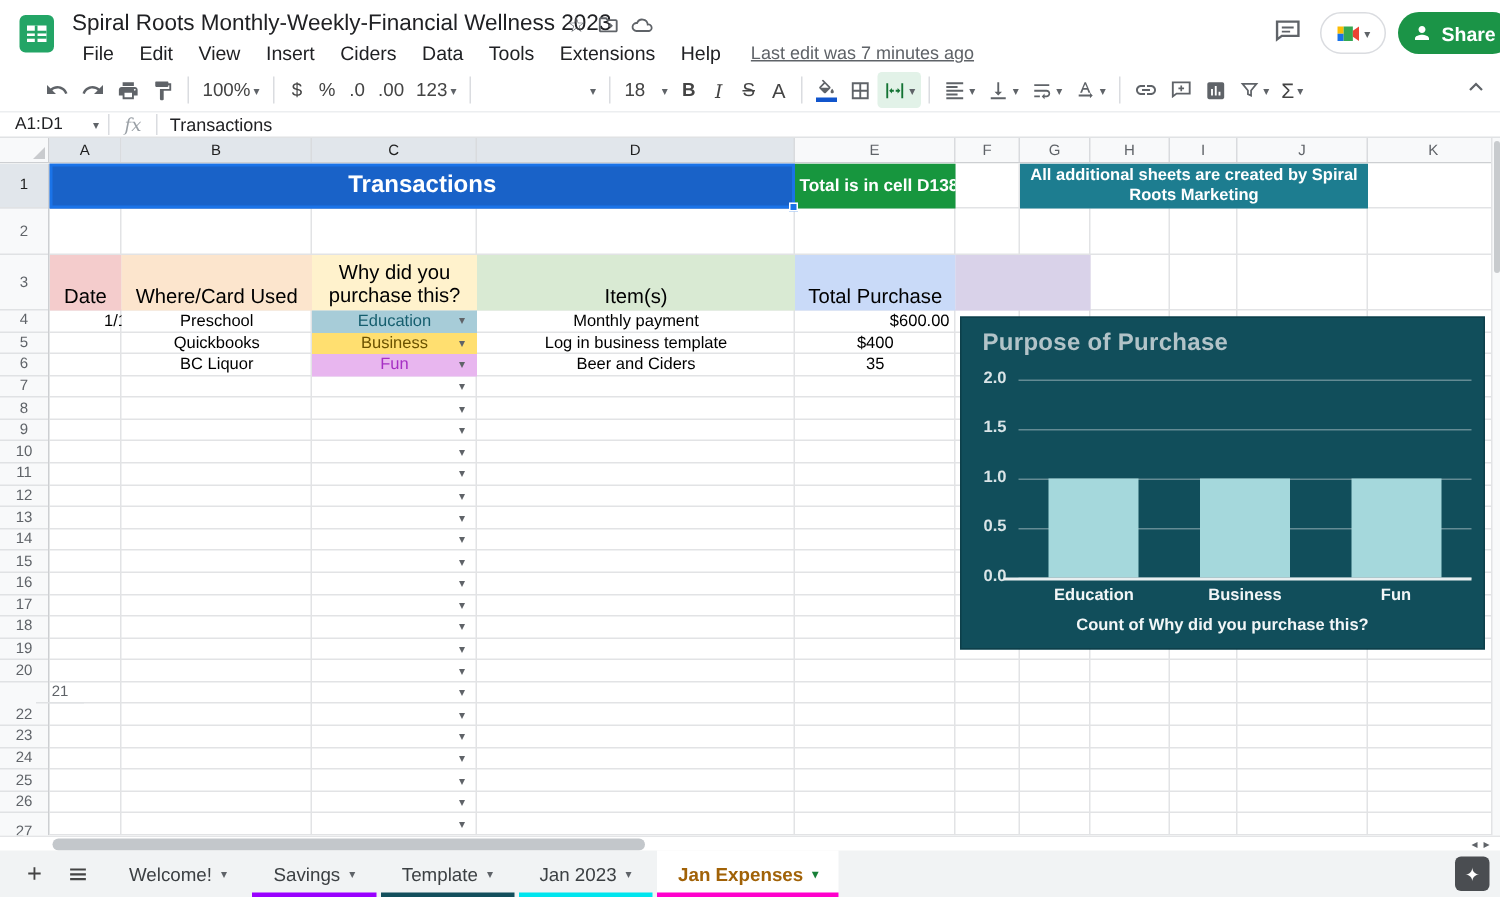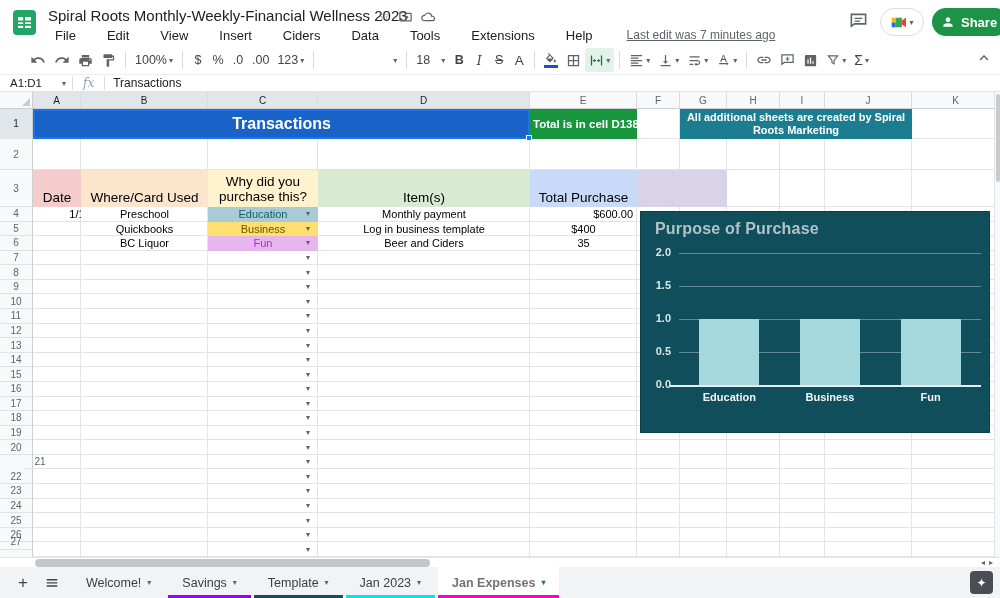--- a/index.html
+++ b/index.html
@@ -5,21 +5,21 @@
   * { margin:0; padding:0; box-sizing:border-box; }
   html,body { width:1000px; height:598px; overflow:hidden; }
   body { font-family:"Liberation Sans", sans-serif; background:#fff; color:#202124; }
   #app { position:relative; width:1000px; height:598px; background:#fff; overflow:hidden; }
 
   
   #titlebar { position:absolute; top:0; left:0; width:1000px; height:46px; background:#fff; }
   #sheets-logo { position:absolute; top:9px; left:11px; width:27px; height:27px; }
   #doc-title { position:absolute; top:7px; left:48px; font-size:15px; color:#202124; white-space:nowrap; }
   .title-ic { position:absolute; top:9px; color:#5f6368; font-size:14px; line-height:14px; }
-  #menubar { position:absolute; top:27px; left:48px; display:flex; gap:17px; font-size:13px; color:#202124; }
+  #menubar { position:absolute; top:27px; left:48px; display:flex; gap:3px; font-size:13px; color:#202124; }
   .menu-item { padding:1px 7px; border-radius:4px; cursor:default; }
   #last-edit { margin-left:10px; color:#5f6368; font-size:12px; text-decoration:underline; padding-top:1px; }
   #comment-top { position:absolute; top:12px; left:849px; }
   #meet-pill { position:absolute; top:8px; left:880px; width:44px; height:28px; border:1px solid #dadce0; border-radius:14px; background:#fff; display:flex; align-items:center; justify-content:center; gap:2px; }
   #share-btn { position:absolute; top:8px; left:932px; height:28px; padding:0 12px 0 9px; background:#1b9447; border-radius:14px; color:#fff; display:flex; align-items:center; gap:6px; font-size:13px; font-weight:bold; }
 
   
   #toolbar { position:absolute; top:46px; left:0; width:1000px; height:28px; background:#fff; display:flex; align-items:center; padding-left:26px; }
   .tbtn { display:inline-flex; align-items:center; justify-content:center; gap:2px; height:24px; min-width:20px; padding:0 4px; color:#444; font-size:12.5px; position:relative; }
   .tsep { width:1px; height:18px; background:#dadce0; margin:0 5px; }
@@ -304,24 +304,25 @@
         <div class="rowh" style="top: 287.579px; height: 14.583px;">17</div>
         <div class="rowh" style="top: 302.162px; height: 14.583px;">18</div>
         <div class="rowh" style="top: 316.745px; height: 14.583px;">19</div>
         <div class="rowh" style="top: 331.328px; height: 14.583px;">20</div>
         <div class="rowh" style="top: 345.911px; height: 14.583px; margin-left: 24px;">21</div>
         <div class="rowh" style="top: 360.494px; height: 14.583px;">22</div>
         <div class="rowh" style="top: 375.077px; height: 14.583px;">23</div>
         <div class="rowh" style="top: 389.66px; height: 14.583px;">24</div>
         <div class="rowh" style="top: 404.243px; height: 14.583px;">25</div>
         <div class="rowh" style="top: 418.826px; height: 14.583px;">26</div>
-        <div class="rowh" style="top: 426px; height: 14.583px;">27</div>
+        <div class="rowh" style="top: 439px; height: 14.583px;">27</div>
       </div>
     <div id="chart" style="background: rgb(17, 78, 91);">
       <div id="chart-title" style="color: rgb(178, 195, 200);">Purpose of Purchase</div>
+      <div id="chart-xlabel" style="color: rgb(242, 246, 247); top: 199px;">Count of Why did you purchase this?</div>
     <div class="chart-grid" style="left: 38px; width: 302px; top: 173px; background: rgba(255, 255, 255, 0.35);"></div>
         <div class="chart-tick" style="left: 6px; top: 166px; color: rgb(217, 228, 231);">0.0</div>
         <div class="chart-grid" style="left: 38px; width: 302px; top: 140px; background: rgba(255, 255, 255, 0.35);"></div>
         <div class="chart-tick" style="left: 6px; top: 133px; color: rgb(217, 228, 231);">0.5</div>
         <div class="chart-grid" style="left: 38px; width: 302px; top: 107px; background: rgba(255, 255, 255, 0.35);"></div>
         <div class="chart-tick" style="left: 6px; top: 100px; color: rgb(217, 228, 231);">1.0</div>
         <div class="chart-grid" style="left: 38px; width: 302px; top: 74px; background: rgba(255, 255, 255, 0.35);"></div>
         <div class="chart-tick" style="left: 6px; top: 67px; color: rgb(217, 228, 231);">1.5</div>
         <div class="chart-grid" style="left: 38px; width: 302px; top: 41px; background: rgba(255, 255, 255, 0.35);"></div>
         <div class="chart-tick" style="left: 6px; top: 34px; color: rgb(217, 228, 231);">2.0</div>
@@ -496,21 +497,21 @@
           <span>Template</span>
           <span class="caret">▾</span>
           <span class="underline" style="background: rgb(19, 79, 92);"></span>
         </div>
         <div class="tab">
           <span>Jan 2023</span>
           <span class="caret">▾</span>
           <span class="underline" style="background: rgb(0, 229, 238);"></span>
         </div>
         <div class="tab active">
-          <span style="color: #737373;">Jan Expenses</span>
+          <span style="color: #a16207;">Jan Expenses</span>
           <span class="caret" style="color: rgb(24, 128, 56);">▾</span>
           <span class="underline" style="background: rgb(255, 0, 204);"></span>
         </div>
       </div>
     <div id="explore-btn">✦</div>
   </div>
 
 </div>
 
 </body></html>

